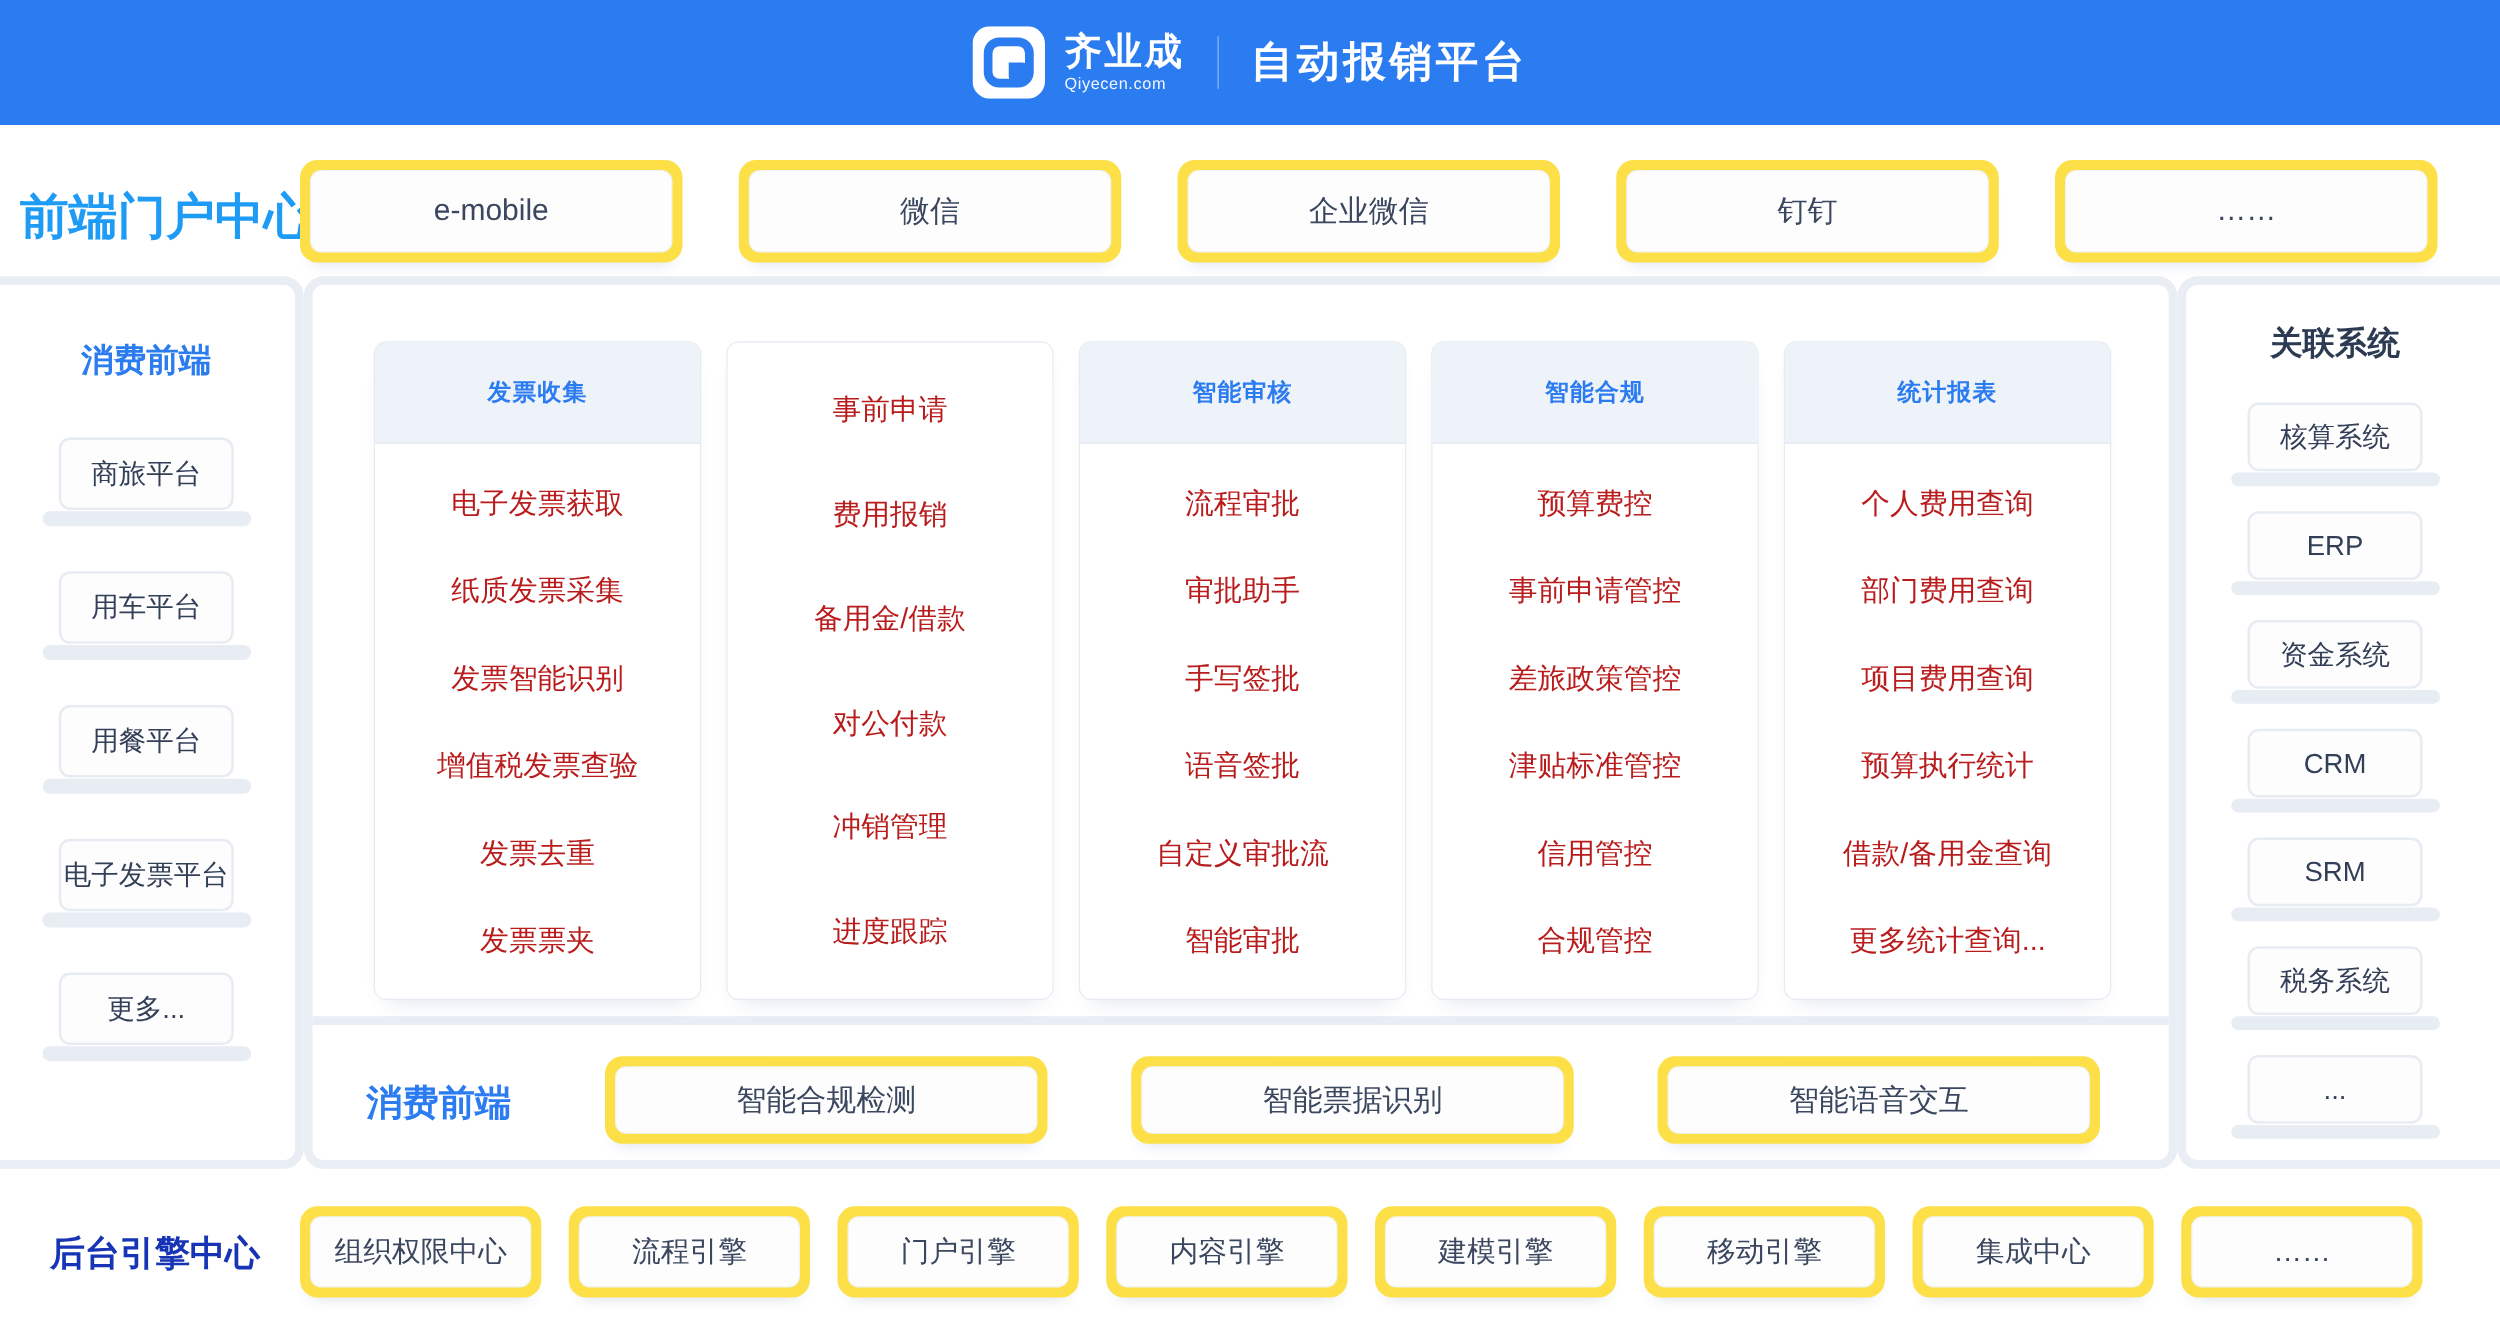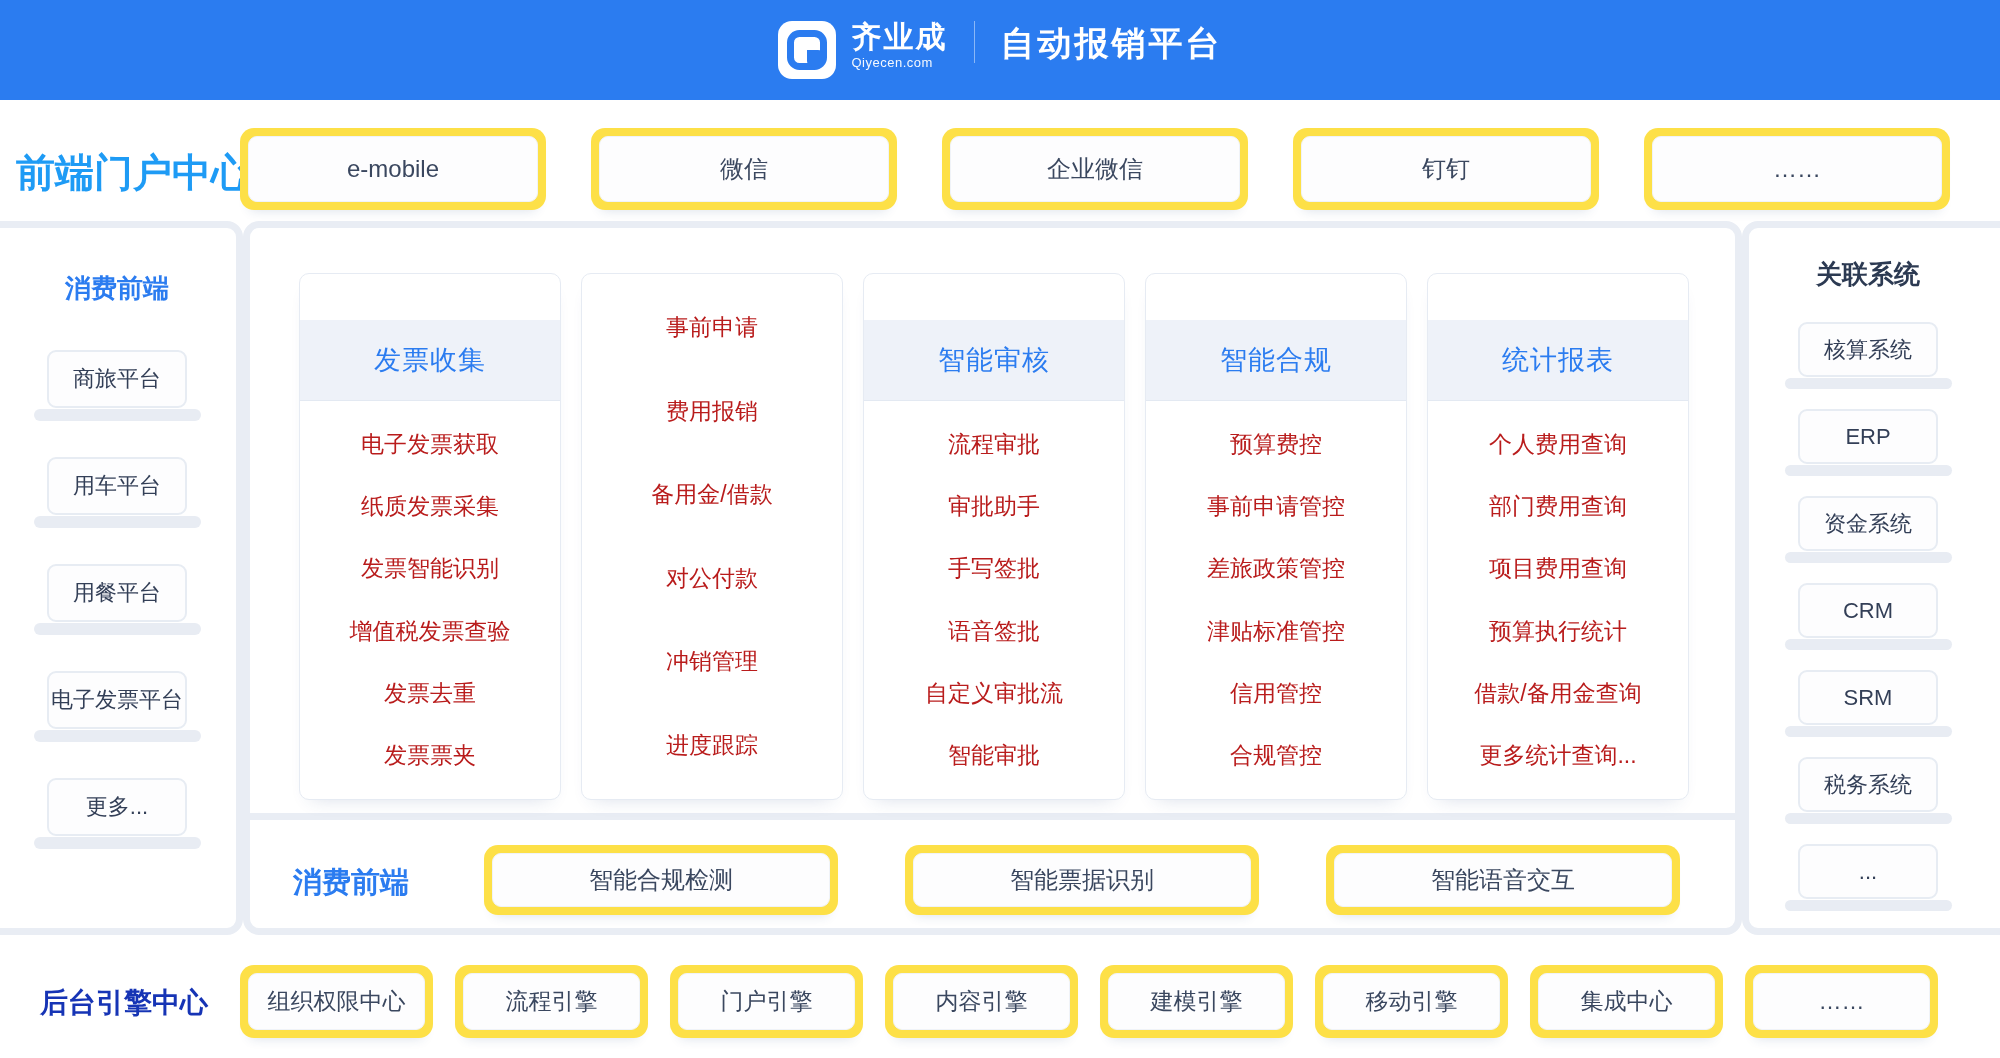--- a/index.html
+++ b/index.html
@@ -2,21 +2,21 @@
 <html><head>
 <meta charset="utf-8">
 <style>
   html,body{margin:0;padding:0;background:#ffffff;}
   body{width:2000px;height:1058px;overflow:hidden;font-family:"Liberation Sans","DejaVu Sans",sans-serif;}
   .page{position:relative;width:2000px;height:1058px;background:#ffffff;}
 
   
   .topbar{position:absolute;left:0;top:0;width:2000px;height:100px;background:#2b7cf0;
           display:flex;align-items:center;justify-content:center;}
-  .brand{display:flex;}
+  .brand{display:flex;align-items:center;}
   .logo{display:flex;align-items:center;margin-right:16px;}
   .brand-text{display:flex;flex-direction:column;line-height:1.05;}
   .brand-name{color:#ffffff;font-size:30px;font-weight:bold;letter-spacing:2px;}
   .brand-domain{color:#ffffff;font-size:13px;opacity:.95;letter-spacing:.5px;margin-top:3px;}
   .brand-divider{width:1px;height:42px;background:rgba(255,255,255,.45);margin:0 26px;}
   .app-title{color:#ffffff;font-size:34px;font-weight:600;letter-spacing:3px;}
 
   
   .sec-label{position:absolute;font-weight:bold;white-space:nowrap;}
   .portal-label{left:16px;top:146px;font-size:39px;color:#1e9bf5;}
@@ -45,21 +45,21 @@
   .engine-row{position:absolute;left:240px;top:965px;display:flex;gap:22px;}
   .engine-row .pill{width:193px;height:73px;}
   .engine-row .pill-inner{font-size:23px;}
 
   
   .columns{position:absolute;left:299px;top:273px;display:flex;gap:20px;}
   .col{width:262px;height:527px;background:#ffffff;border:1px solid #e6ebf3;border-radius:10px;
        box-sizing:border-box;box-shadow:0 10px 18px -12px rgba(40,70,130,.20);display:flex;flex-direction:column;overflow:hidden;}
   .col-header{height:80px;background:#eef2f9;border-bottom:1px solid #e3e9f2;
        display:flex;align-items:center;justify-content:center;
-       font-size:27px;font-weight:normal;color:#2b7cf0;letter-spacing:1px;margin-top:46px;}
+       font-size:19px;font-weight:bold;color:#2b7cf0;letter-spacing:1px;}
   .col-body{flex:1;display:flex;flex-direction:column;justify-content:space-around;padding:12px 0;}
   .col-item{text-align:center;font-size:23px;color:#b91c1c;}
 
   
   .laptop-list{position:absolute;display:flex;flex-direction:column;align-items:center;}
   .laptop-list-left{left:27px;top:350px;width:180px;gap:36px;}
   .laptop-list-right{left:1778px;top:322px;width:180px;gap:20px;}
   .laptop{display:flex;flex-direction:column;align-items:center;}
   .laptop-card{width:140px;height:58px;background:#fdfdfe;border:2px solid #e7ecf3;border-radius:9px;
        box-sizing:border-box;display:flex;align-items:center;justify-content:center;

